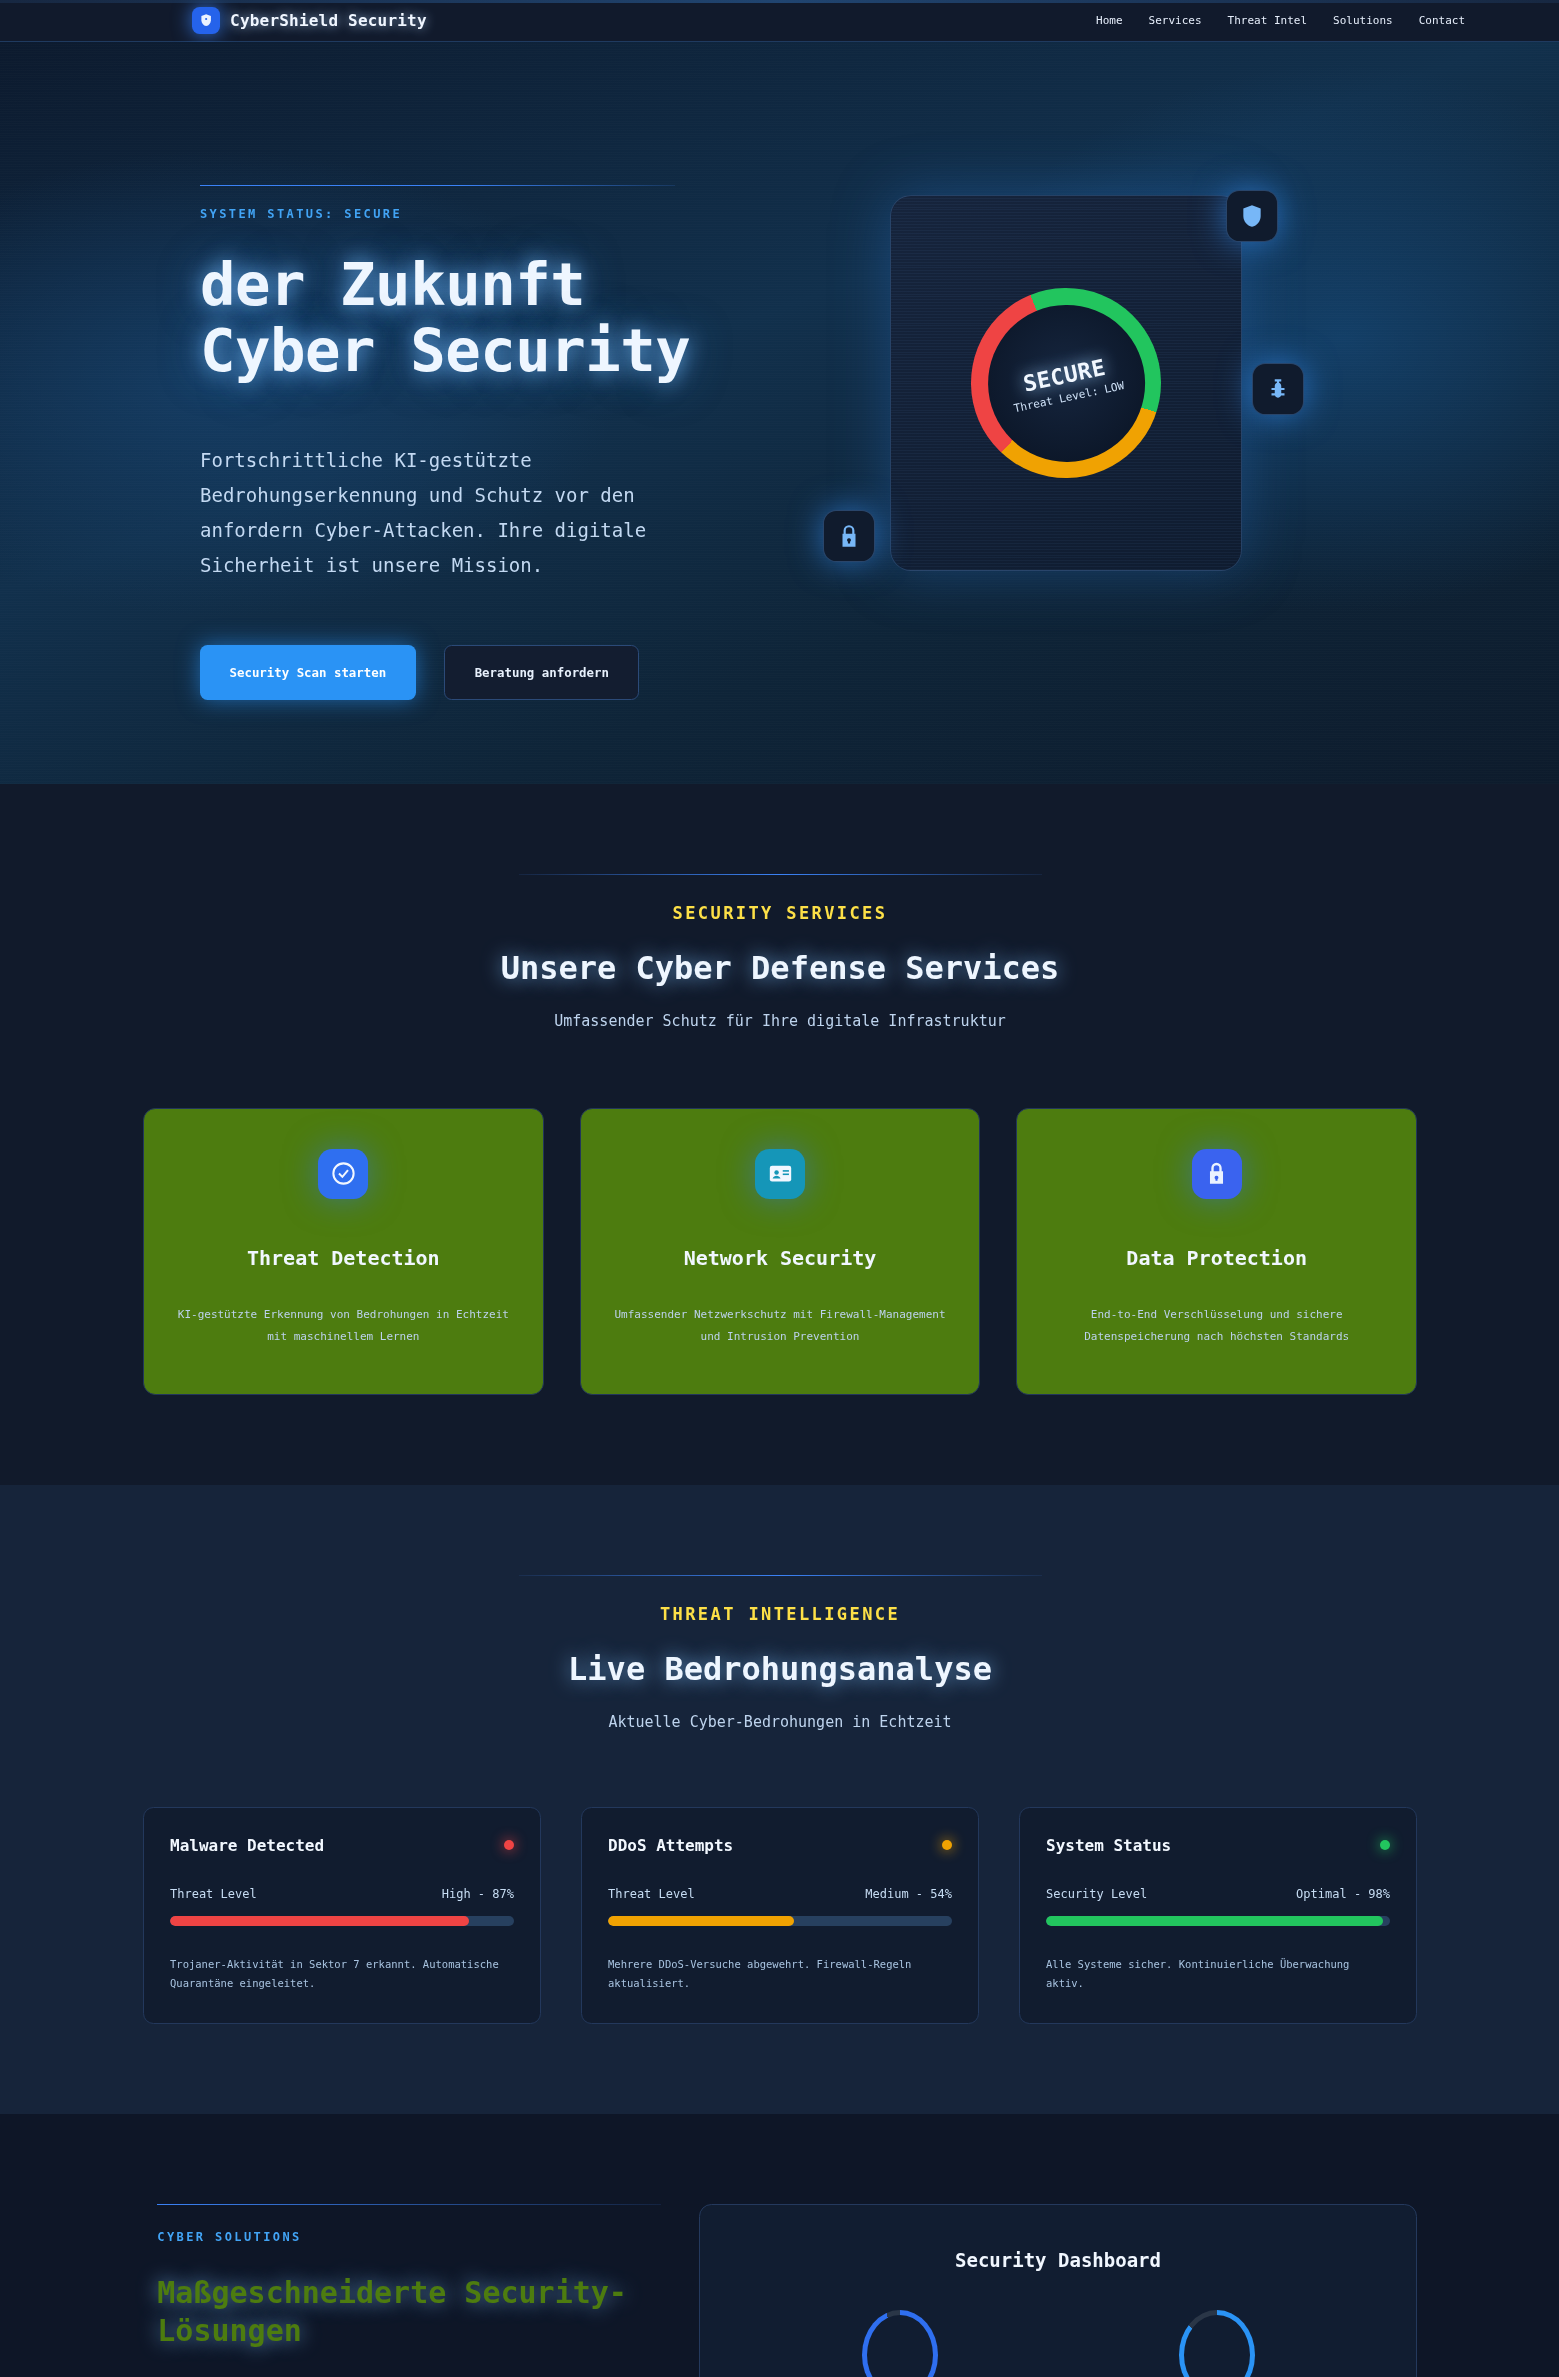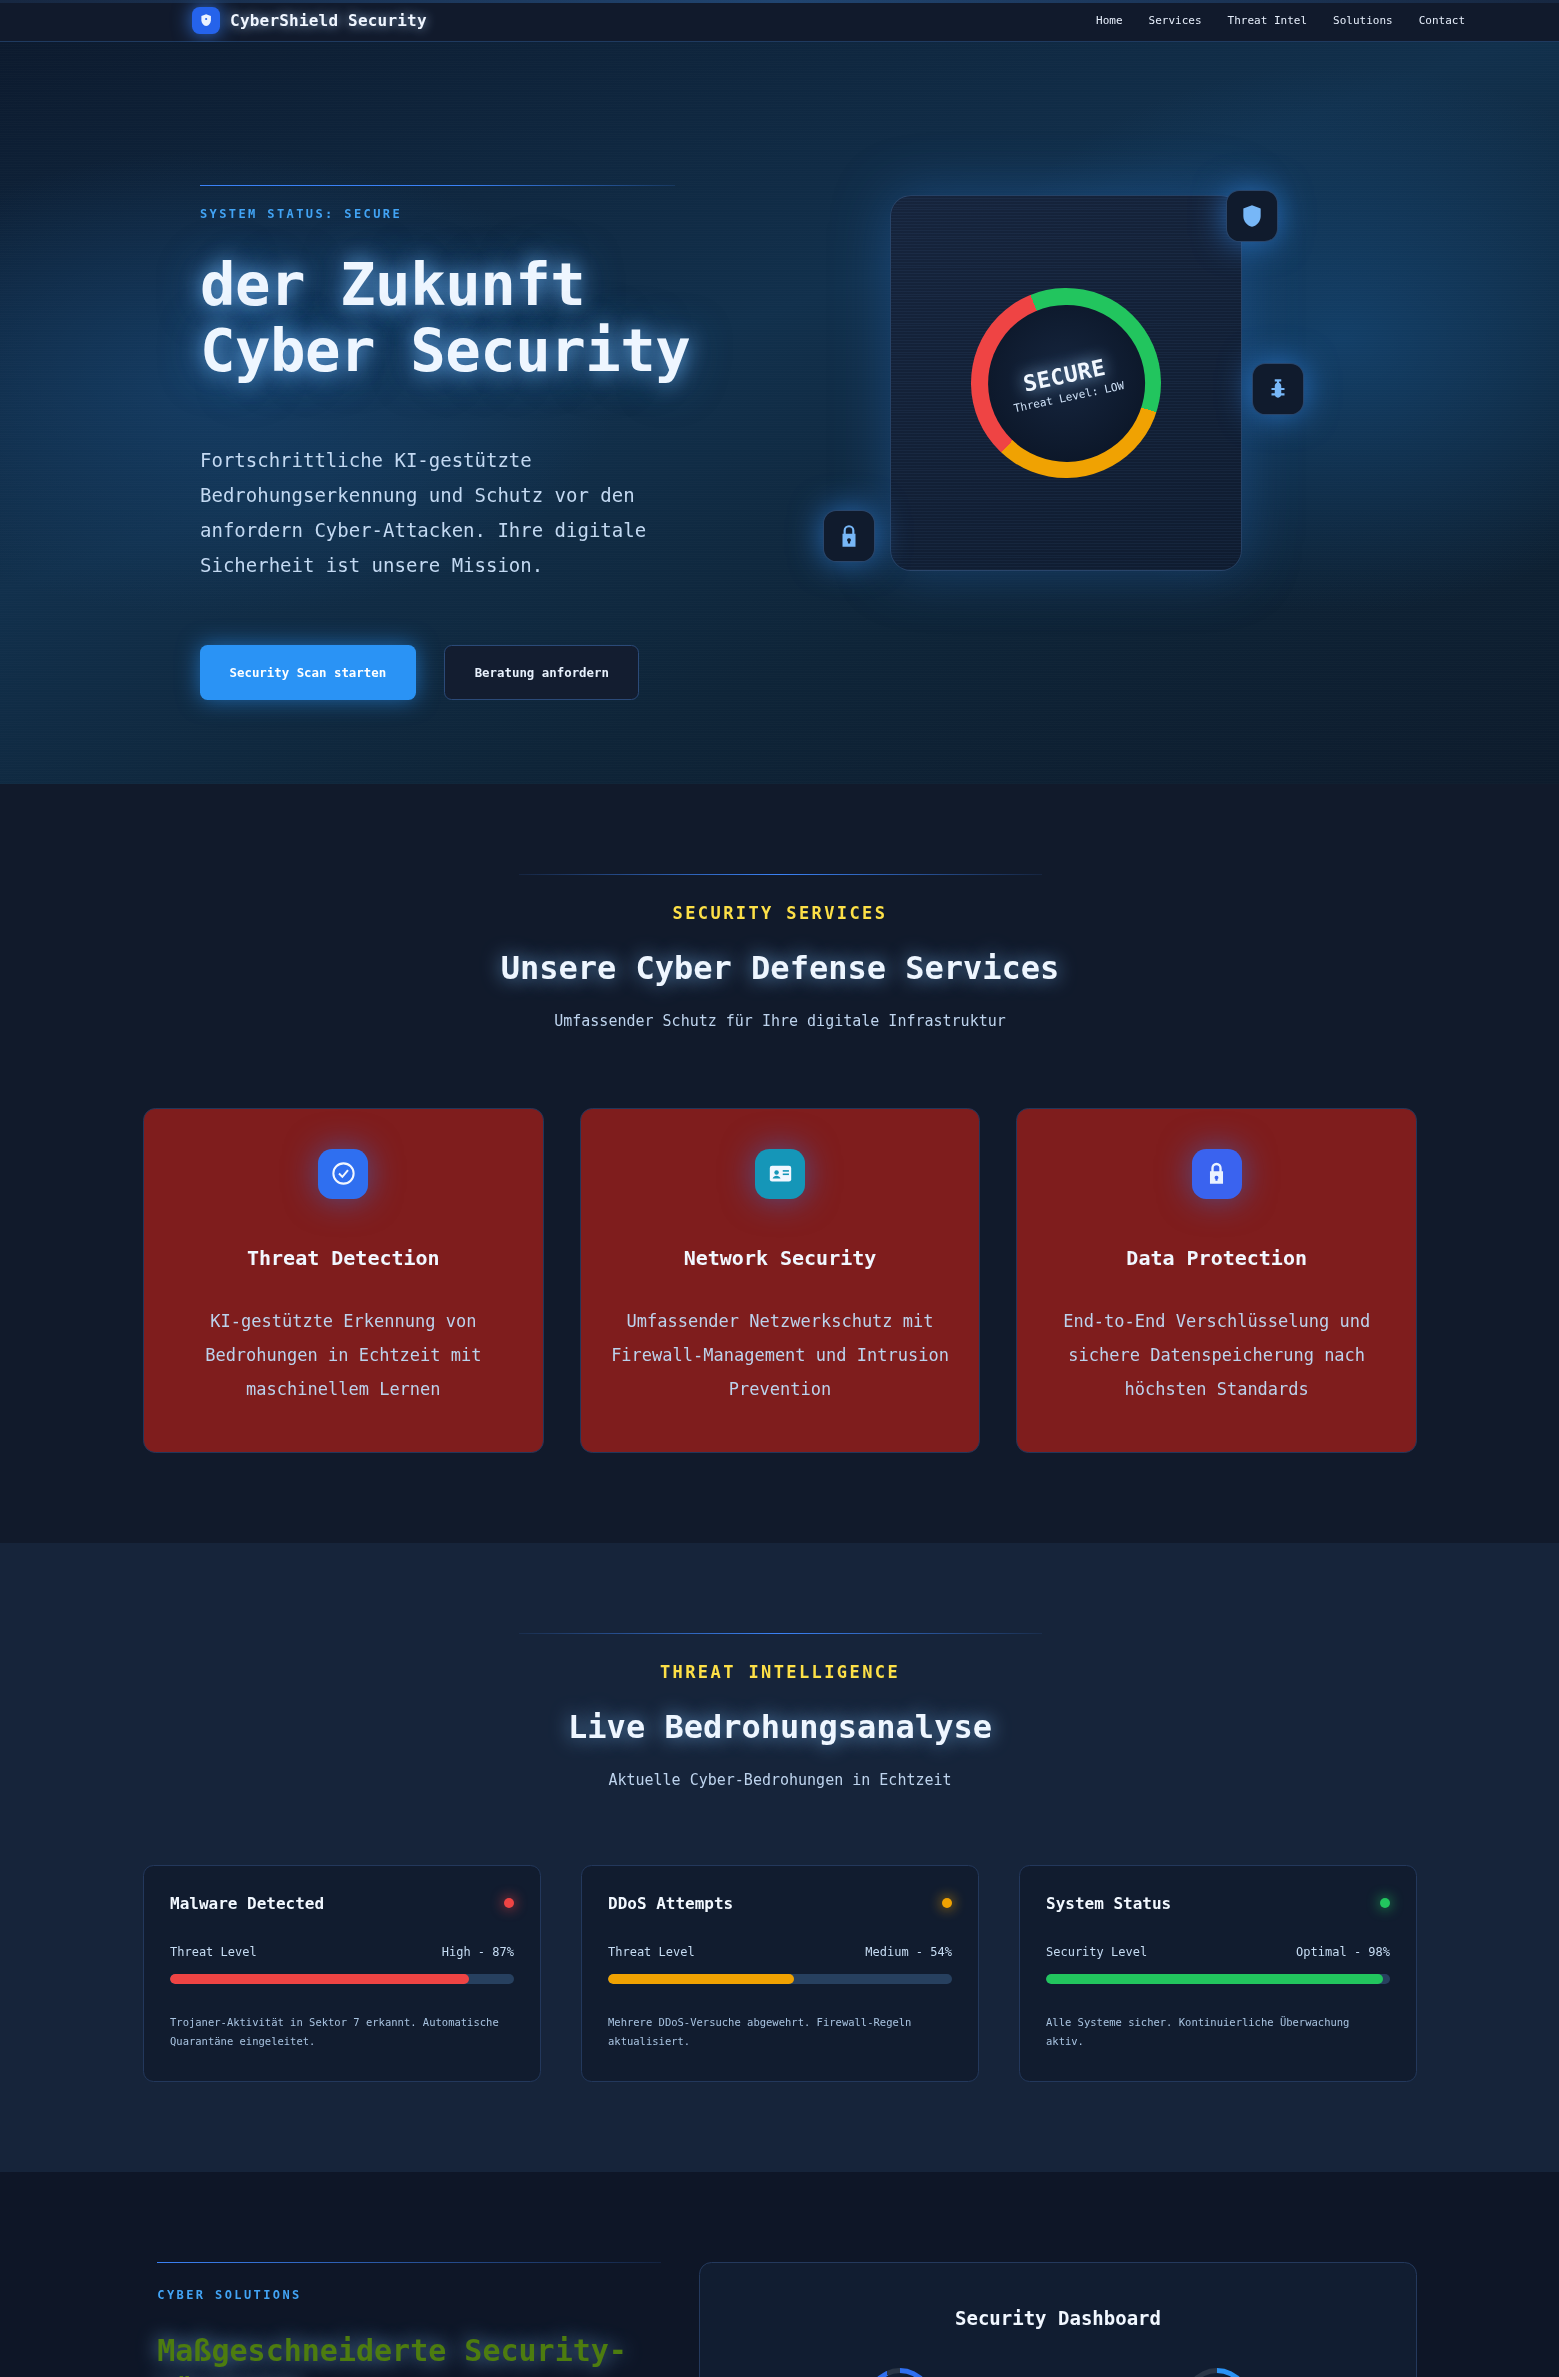--- a/index.html
+++ b/index.html
@@ -123,31 +123,31 @@
   .sec-rule { width:523px; height:1.4px; margin:0 auto 27.6px;
      background:linear-gradient(90deg,rgba(59,130,246,.1),#3b82f6 50%,rgba(59,130,246,.1)); }
   .sec-tag { font-size:17px; letter-spacing:2.4px; color:#fde047; font-weight:bold; }
   .sec-title { margin-top:26px; font-size:32px; font-weight:bold; color:#eef6ff;
     text-shadow:0 0 19px rgba(130,195,255,.75); }
   .sec-sub { margin-top:25px; font-size:15px; color:#bed4ee; }
 
   
   .cards3 { display:flex; gap:36px; margin-top:78px; }
   .card {
-    flex:1; background:#7f1d1d; border:1px solid #22365a; border-radius:12.4px;
+    flex:1; background:#4d7c0f; border:1px solid #22365a; border-radius:12.4px;
     padding:40px 23px 46px; text-align:center;
   }
   .card-icon {
     width:50px;height:50px;border-radius:14.3px;margin:0 auto 47px;
     display:flex;align-items:center;justify-content:center;
     box-shadow:0 0 33px rgba(50,120,230,.55);
   }
   .card-icon svg{width:27px;height:27px;}
   .card-title{font-size:20px;font-weight:bold;color:#f1f7ff;}
-  .card-desc{margin-top:34px;font-size:17px;line-height:2.0;color:#bcd2ec;}
+  .card-desc{margin-top:34px;font-size:11px;line-height:2.0;color:#bcd2ec;}
 
   
   .tcards { display:flex; gap:40px; margin-top:76px; }
   .tcard { flex:1; background:#111c2f; border:1px solid #23385c; border-radius:10.5px; padding:27.6px 26px 29.5px; }
   .tcard-head { display:flex; align-items:center; justify-content:space-between; }
   .tcard-title { font-size:16px; font-weight:bold; color:#f2f8ff; }
   .dot { width:10.5px;height:10.5px;border-radius:50%; }
   .tcard-row { margin-top:32px; display:flex; justify-content:space-between; font-size:12px; color:#c6dcf3; }
   .bar { margin-top:15px; height:10.5px; border-radius:5.2px; background:#27405f; overflow:hidden; }
   .bar > i { display:block; height:100%; border-radius:5.2px; }

